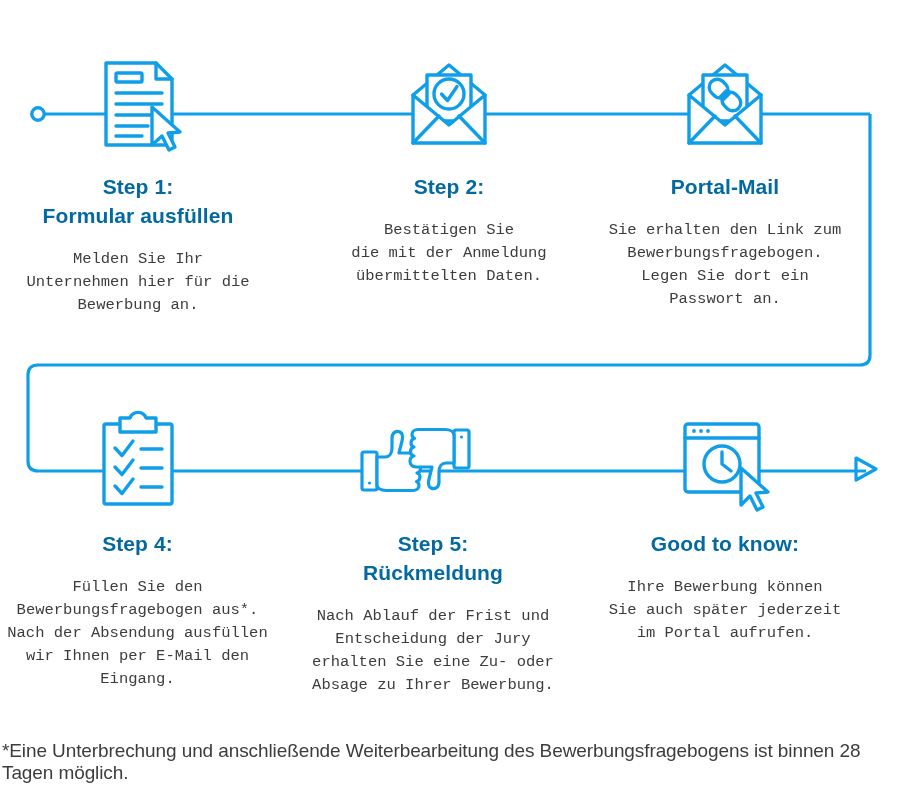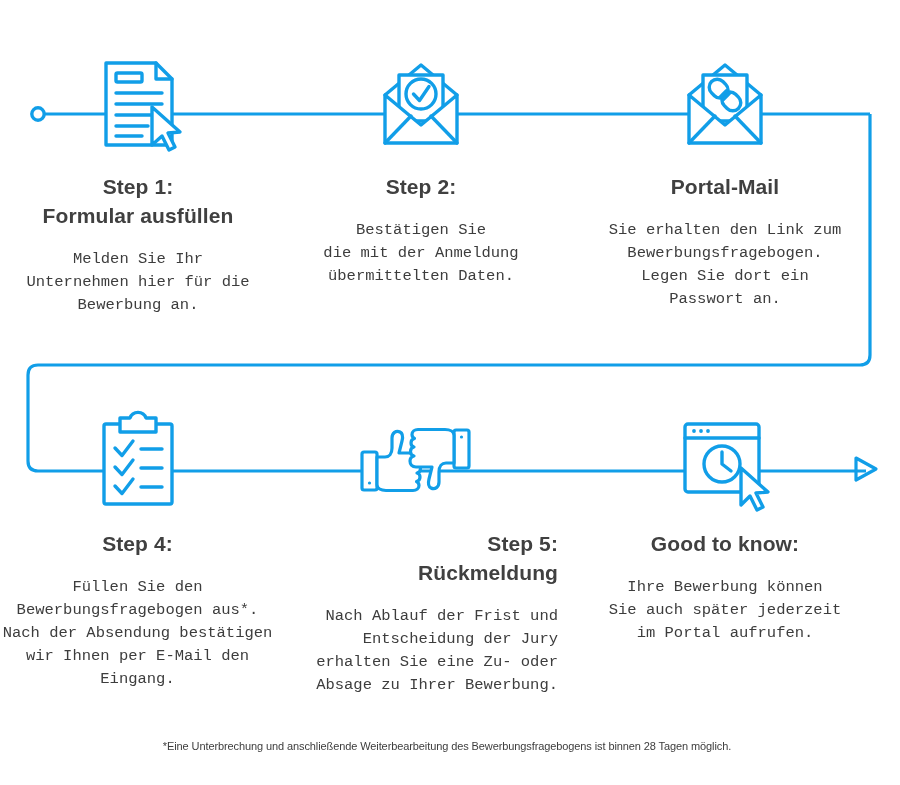--- a/index.html
+++ b/index.html
@@ -27,55 +27,54 @@
     position: absolute;
     text-align: center;
   }
   .icon-box {
     height: 130px;
     display: flex;
     align-items: center;
     justify-content: center;
   }
   .step-title {
-    color: #404040;
+    color: #0369a1;
     font-weight: bold;
     font-size: 21px;
     line-height: 29px;
     letter-spacing: 0.1px;
     margin-top: 4px;
     white-space: nowrap;
   }
   .step-desc {
     font-size: 15.5px;
     line-height: 23px;
     color: #3d3d3d;
     margin-top: 18px;
     white-space: pre-line;
     font-family: Liberation Mono, monospace;
   }
   .footnote {
     position: absolute;
     left: 2px;
     top: 740px;
     width: 890px;
-    font-size: 11px;
+    font-size: 19px;
     color: #3d3d3d;
     letter-spacing: -0.1px;
-    text-align: center;
   }
 
   
   #col-step1 { left: 8px;   top: 38px;  width: 260px; }
-  #col-step2 { left: 296px; top: 38px;  width: 250px; text-align: center; }
+  #col-step2 { left: 324px; top: 38px;  width: 250px; text-align: center; }
   #col-step3 { left: 590px; top: 38px;  width: 270px; }
 
   
   #col-step4 { left: 0px;   top: 395px; width: 275px; text-align: center; }
-  #col-step5 { left: 308px; top: 395px; width: 250px; text-align: right; }
+  #col-step5 { left: 308px; top: 395px; width: 250px; }
   #col-good  { left: 590px; top: 395px; width: 270px; text-align: center; }
 </style>
 </head>
 <body>
 
 <svg id="flow-canvas" viewBox="0 0 900 785" xmlns="http://www.w3.org/2000/svg">
   <g fill="none" stroke="#119EE8" stroke-width="3.2" stroke-linecap="butt">
 
     <path d="M44,114 H870"></path>
 
@@ -174,21 +173,21 @@
         <path d="M31,80 L38,87.5 L49,73"></path>
         <path d="M57,81 H78"></path>
       </g>
     </svg>
   </div>
   <div class="step-title">
     <div>Step 4:</div>
   </div>
   <div class="step-desc">Füllen Sie den
 Bewerbungsfragebogen aus*.
-Nach der Absendung bestätigen
+Nach der Absendung ausfüllen
 wir Ihnen per E-Mail den Eingang.</div>
 </div>
 
 <div class="step-col" id="col-step5">
   <div class="icon-box">
     <svg width="170" height="108" viewBox="0 0 170 108">
       <g fill="none" stroke="#119EE8" stroke-width="3.2" stroke-linejoin="round" stroke-linecap="round">
 
         <g>
           <rect x="14" y="46" width="15" height="38" rx="2" fill="#ffffff"></rect>

